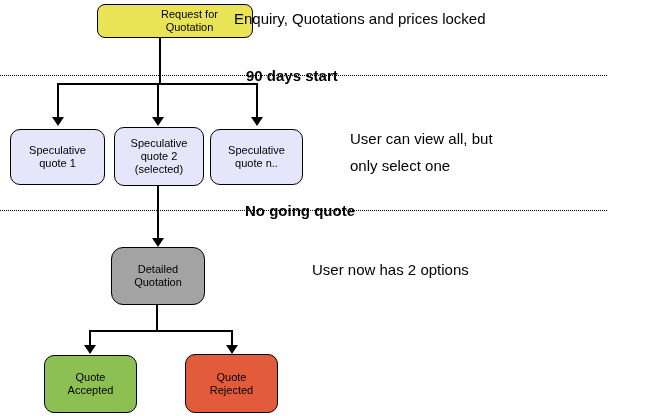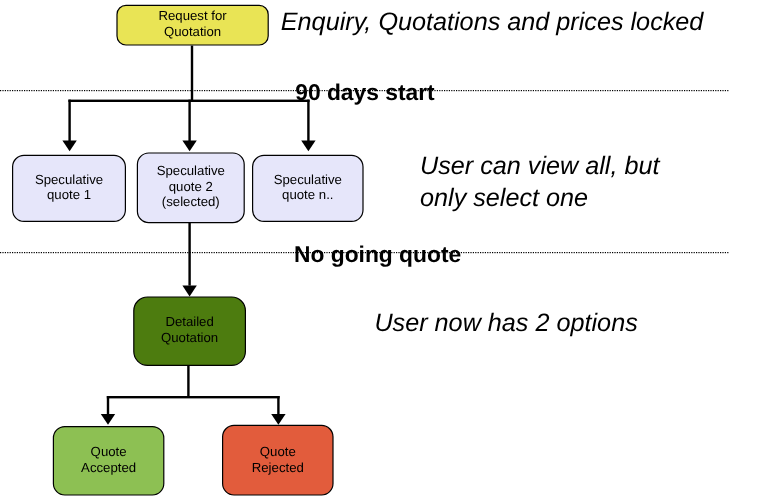--- a/index.html
+++ b/index.html
@@ -42,28 +42,28 @@
   #arr-3 { left:251px; top:117px; }
   #arr-4 { left:152px; top:238px; }
   #arr-5 { left:84px;  top:345px; }
   #arr-6 { left:226px; top:345px; }
 
   .dotted { position:absolute; height:0; border-top:1px dotted #000; }
   #divider-1 { left:0; top:75px;  width:607px; }
   #divider-2 { left:0; top:210px; width:607px; }
 
   .annotation {
-    position:absolute; font-size:21px; line-height:27px;
-    white-space:pre-line; letter-spacing:0;font-style:italic;
+    position:absolute; font-size:15px; line-height:27px;
+    white-space:pre-line; letter-spacing:0;
   }
   #ann-top { left:234px; top:5px;   }
   #ann-mid { left:318px; top:125px;margin-left:32px; }
   #ann-bot { left:312px; top:256px;text-align:center; }
 
-  .milestone { position:absolute; font-size:19px; font-weight:bold; }
+  .milestone { position:absolute; font-size:15px; font-weight:bold; }
   #ms-1 { left:246px; top:67px;  }
   #ms-2 { left:245px; top:202px; }
 </style>
 </head>
 <body>
 
 <div id="canvas">
 
   <div class="dotted" id="divider-1"></div>
   <div class="dotted" id="divider-2"></div>
@@ -79,42 +79,42 @@
   <div class="line" id="line-g1"></div>
   <div class="line" id="line-g2"></div>
 
   <div class="arrow-down" id="arr-1"></div>
   <div class="arrow-down" id="arr-2"></div>
   <div class="arrow-down" id="arr-3"></div>
   <div class="arrow-down" id="arr-4"></div>
   <div class="arrow-down" id="arr-5"></div>
   <div class="arrow-down" id="arr-6"></div>
 
-  <div class="node" id="node-request" style="background-color: rgb(233, 228, 85);">
+  <div class="node" id="node-request" style="background-color: rgb(233, 228, 85); padding-left: 29px;">
     <span>Request for
 Quotation</span>
   </div>
 
   <div class="node" id="node-sq1" style="background-color: rgb(230, 230, 250);">
     <span>Speculative
 quote 1</span>
   </div>
 
   <div class="node" id="node-sq2" style="background-color: rgb(230, 230, 250);">
     <span>Speculative
 quote 2
 (selected)</span>
   </div>
 
   <div class="node" id="node-sq3" style="background-color: rgb(230, 230, 250);">
     <span>Speculative
 quote n..</span>
   </div>
 
-  <div class="node" id="node-detailed" style="background-color: #4d7c0f;">
+  <div class="node" id="node-detailed" style="background-color: #a3a3a3;">
     <span>Detailed
 Quotation</span>
   </div>
 
   <div class="node" id="node-accepted" style="background-color: rgb(141, 192, 83);">
     <span>Quote
 Accepted</span>
   </div>
 
   <div class="node" id="node-rejected" style="background-color: rgb(226, 92, 60);">

